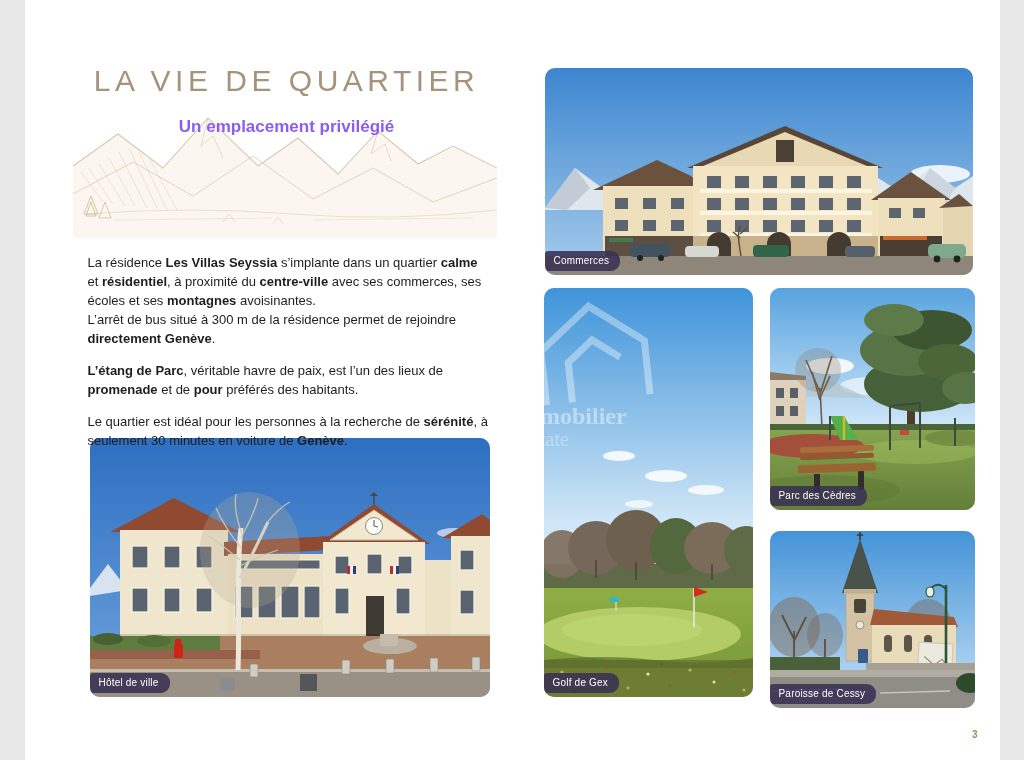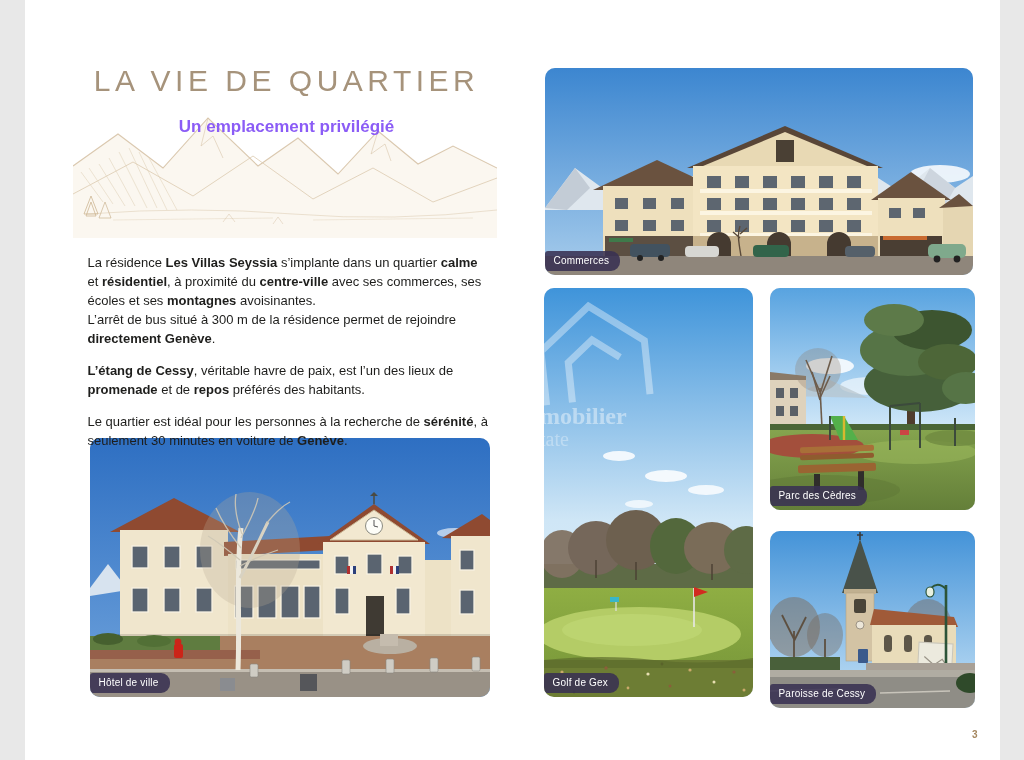--- a/index.html
+++ b/index.html
@@ -74,21 +74,21 @@
       <path d="M18,90 L11,108 L25,108 Z M18,96 L13,110 L23,110 Z" fill="none" stroke="#cdb795" stroke-width="0.9" opacity="0.9"></path>
       <path d="M32,96 L26,112 L38,112 Z" fill="none" stroke="#cdb795" stroke-width="0.9" opacity="0.8"></path>
       <path d="M150,116 L156,108 L162,116 M200,118 L205,111 L210,118" fill="none" stroke="#d6c2a6" stroke-width="0.8" opacity="0.6"></path>
     </svg>
   </div>
 
   <h2 class="page-subtitle">Un emplacement privilégié</h2>
 
   <div class="copy">
     <p><span>La résidence </span><b>Les Villas Seyssia</b><span> s’implante dans un quartier </span><b>calme</b><span> et </span><b>résidentiel</b><span>, à proximité du </span><b>centre-ville</b><span> avec ses commerces, ses écoles et ses </span><b>montagnes</b><span> avoisinantes.</span><br><span>L’arrêt de bus situé à 300 m de la résidence permet de rejoindre </span><b>directement Genève</b><span>.</span></p>
-    <p><b>L’étang de Cessy</b><span>, véritable havre de paix, est l’un des lieux de </span><b>promenade</b><span> et de </span><b>repos</b><span> préférés des habitants.</span></p>
+    <p><b>L’étang de Parc</b><span>, véritable havre de paix, est l’un des lieux de </span><b>promenade</b><span> et de </span><b>pour</b><span> préférés des habitants.</span></p>
     <p><span>Le quartier est idéal pour les personnes à la recherche de </span><b>sérénité</b><span>, à seulement 30 minutes en voiture de </span><b>Genève</b><span>.</span></p>
   </div>
 
   <figure class="photo ph-commerces">
     <svg width="428" height="207" viewBox="0 0 428 207">
       <defs>
         <linearGradient id="skyC" x1="0" y1="0" x2="0" y2="1">
           <stop offset="0" stop-color="#3c86d0"></stop>
             <stop offset="1" stop-color="#a8cdec"></stop>
         </linearGradient>

